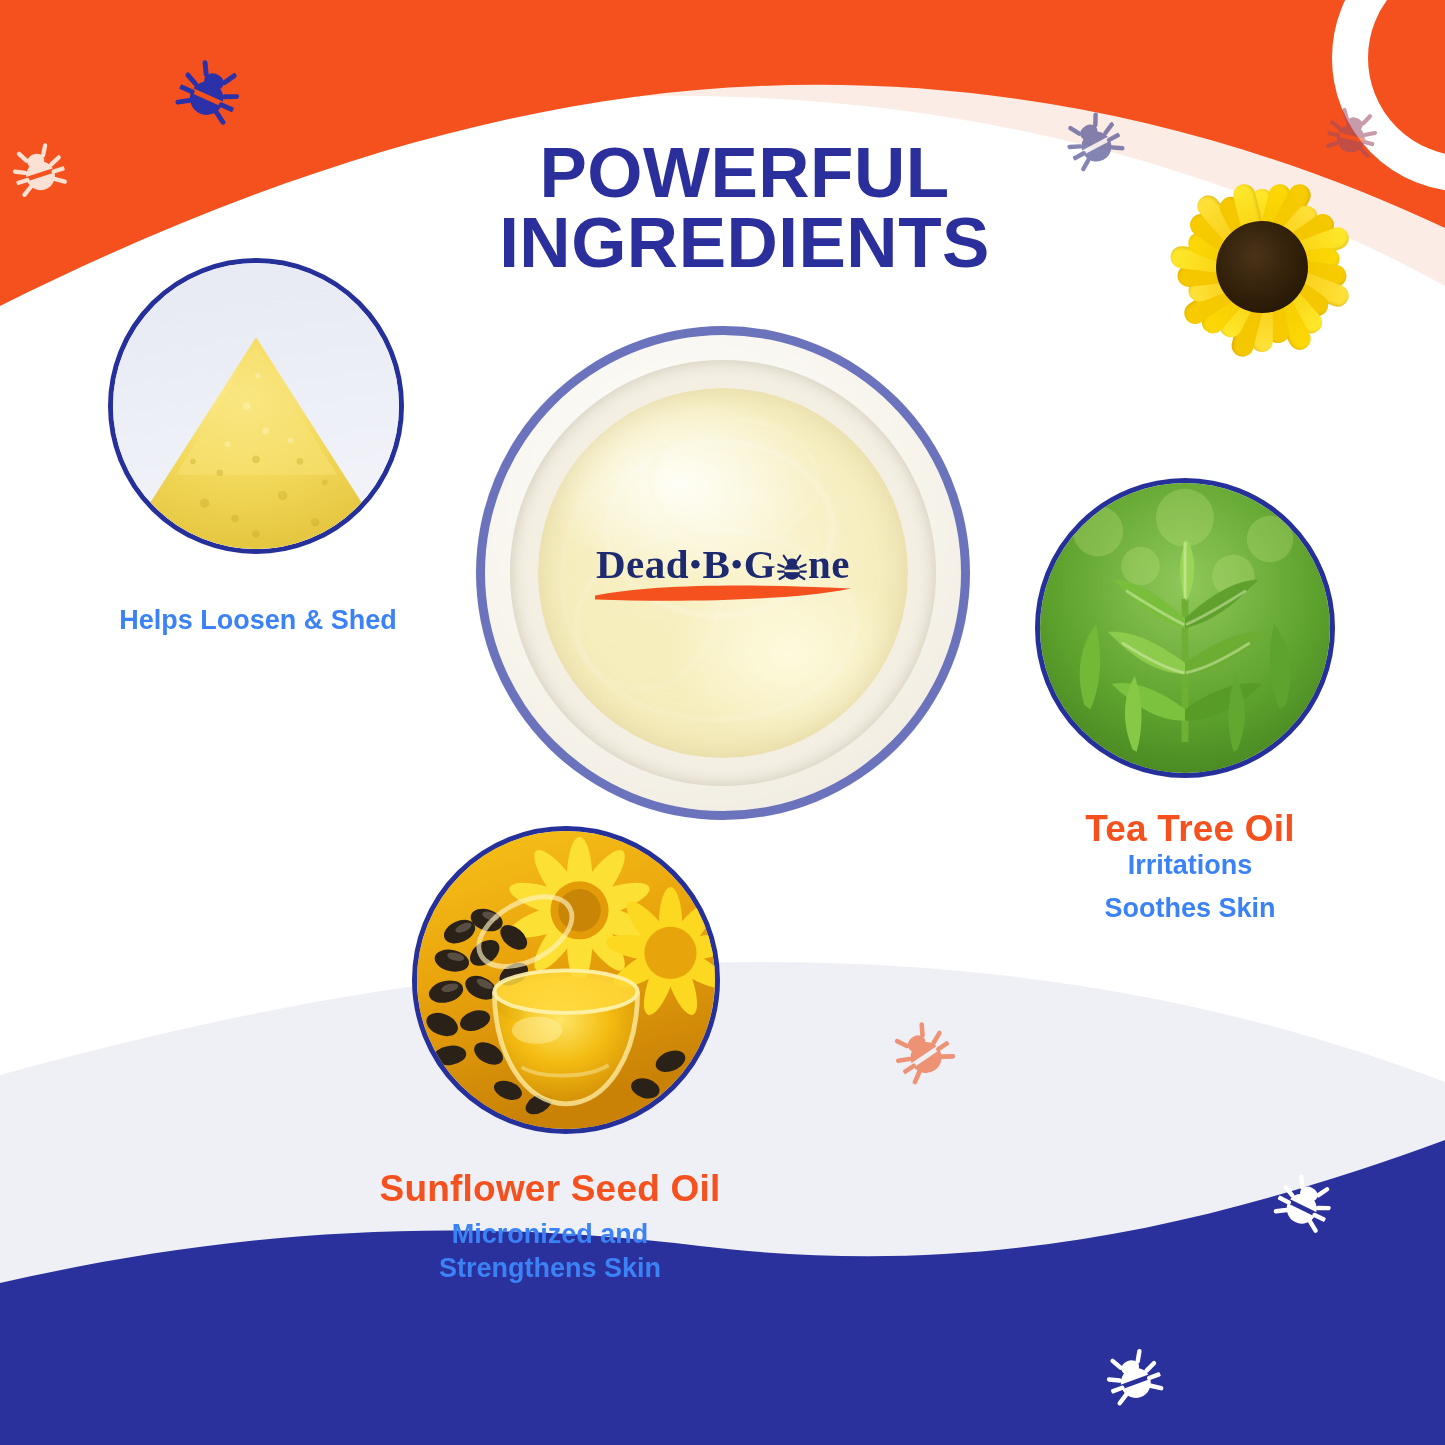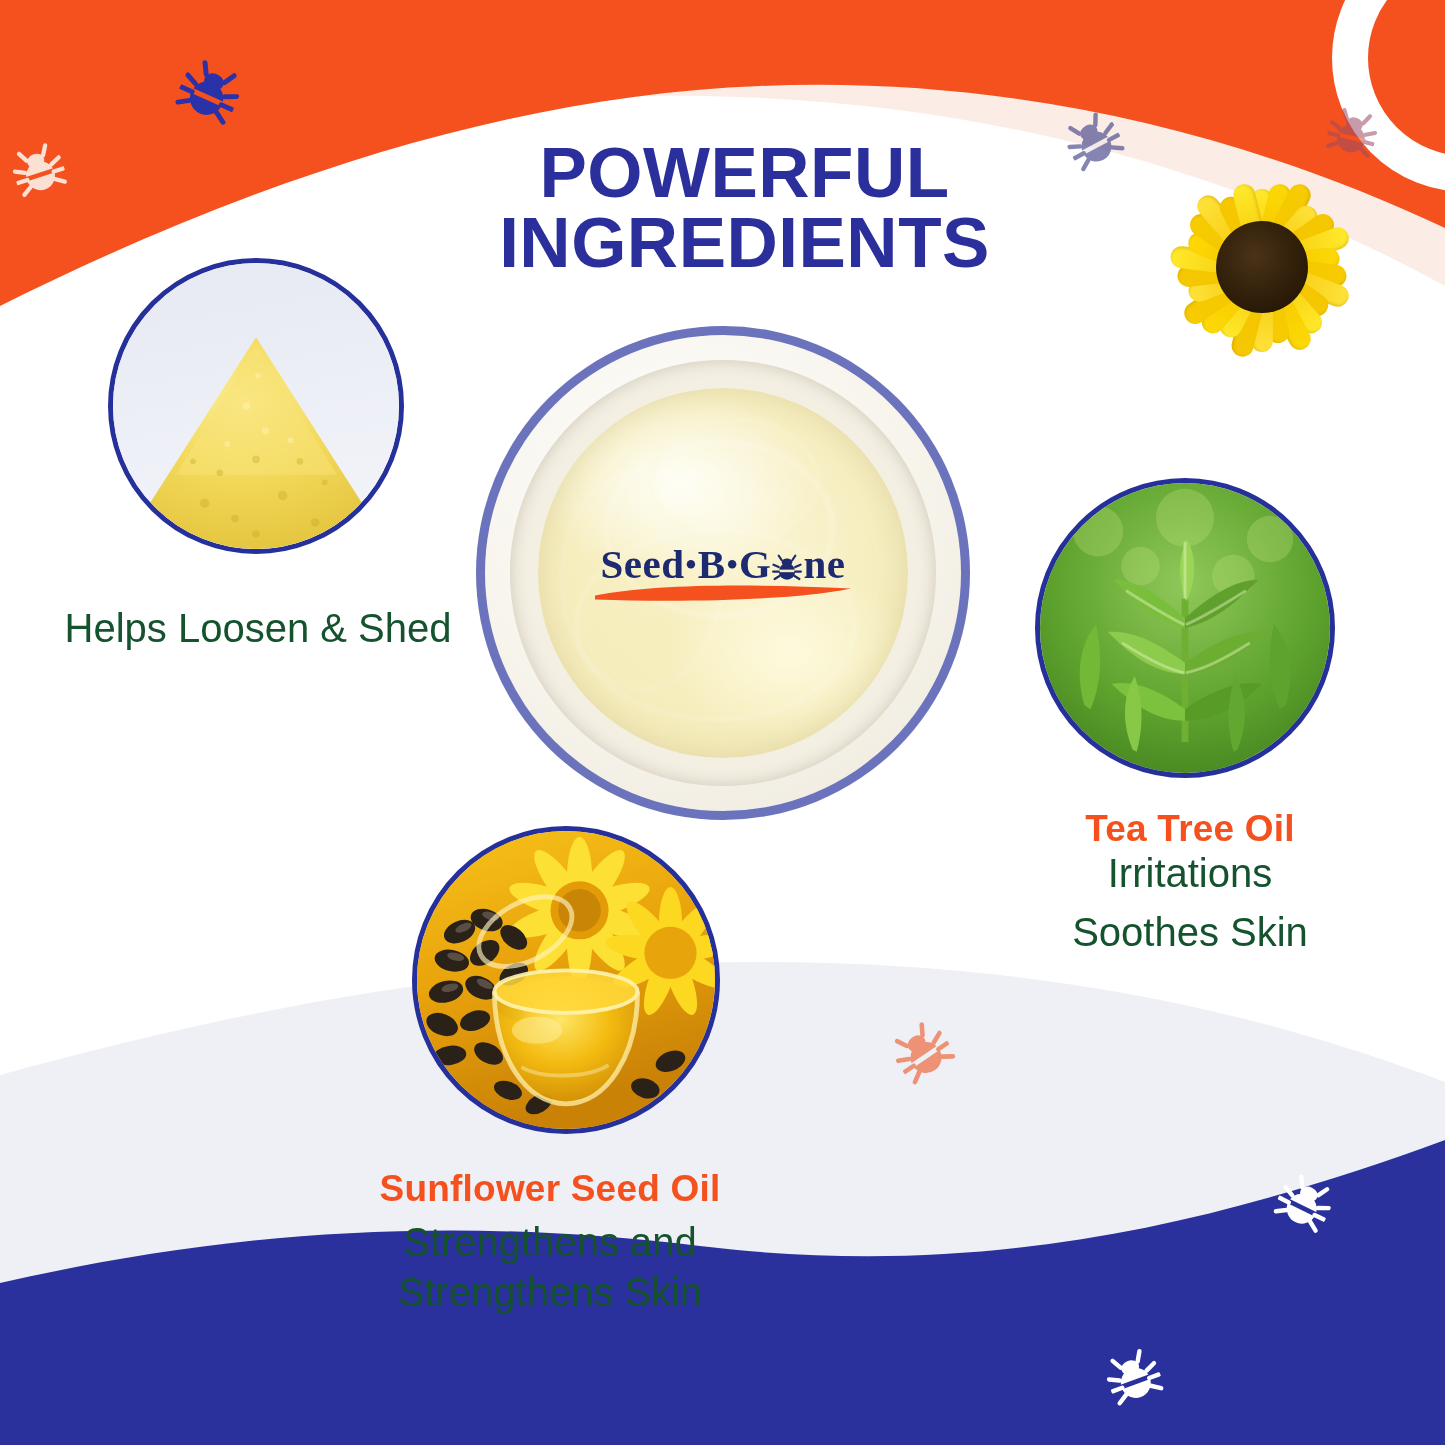--- a/index.html
+++ b/index.html
@@ -40,22 +40,22 @@
   .ing-label { position:absolute; text-align:center; z-index:35; }
   .ing-name {
     display:block;
     font-size:37px; font-weight:bold;
     color:#F4511E; line-height:1.12;
     letter-spacing:0.2px;
     white-space:nowrap;
   }
   .ing-desc {
     display:block;
-    font-size:40px; font-weight:400;
-    color:#14532d; line-height:1.23;
+    font-size:27px; font-weight:700;
+    color:#3b82f6; line-height:1.23;
     margin-top:9px;
   }
 
   
   #jar-wrap {
     position:absolute; left:476px; top:326px;
     width:494px; height:494px; z-index:32;
   }
   #jar-outer {
     position:absolute; inset:0; border-radius:50%;
@@ -358,38 +358,38 @@
         <path d="M80,166 C80,232 112,282 154,282 C196,282 228,232 228,166" fill="none" stroke="#FFF0A8" stroke-width="5" opacity="0.75"></path>
         <ellipse cx="124" cy="206" rx="26" ry="14" fill="#FFF4AC" opacity="0.45"></ellipse>
         <path d="M108,244 C128,256 176,256 198,242" stroke="#FFF6C8" stroke-width="4" fill="none" opacity="0.4"></path>
       </g>
 
       <ellipse cx="112" cy="104" rx="52" ry="30" fill="none" stroke="#FFF2C0" stroke-width="5" opacity="0.65" transform="rotate(-28 112 104)"></ellipse>
     </svg>
   </div>
   <div class="ing-label" style="left:310px; top:1168px; width:480px;">
     <span class="ing-name">Sunflower Seed Oil</span>
-    <span class="ing-desc">Strengthens and</span>
+    <span class="ing-desc">Micronized and</span>
     <span class="ing-desc" style="margin-top:0;">Strengthens Skin</span>
   </div>
 
   <div id="jar-wrap">
     <div id="jar-outer"></div>
     <div id="jar-rim"></div>
     <div id="jar-rim2"></div>
     <div id="jar-cream">
       <div class="swirl" style="left:18%; top:14%; width:62%; height:48%;"></div>
       <div class="swirl" style="left:10%; top:38%; width:76%; height:52%; border-color:rgba(255,255,255,.28);"></div>
       <div class="swirl" style="left:30%; top:8%; width:46%; height:34%; border-color:rgba(252,247,214,.55);"></div>
       <div class="swirl" style="left:6%; top:22%; width:44%; height:60%; border-color:rgba(255,255,255,.22);"></div>
     </div>
 
     <div id="jar-logo">
       <div id="logo-text">
-        <span>Seed</span>
+        <span>Dead</span>
         <span style="font-size:31px;">•</span>
         <span>B</span>
         <span style="font-size:31px;">•</span>
         <span>G</span>
         <span class="logo-bug">
           <svg viewBox="0 0 40 40" width="30" height="30">
             <g fill="#1E2A70">
               <path d="M13,9 L9,3 M27,9 L31,3" stroke="#1E2A70" stroke-width="3" stroke-linecap="round"></path>
               <ellipse cx="20" cy="12" rx="7" ry="5.5"></ellipse>
               <ellipse cx="20" cy="24" rx="11" ry="11"></ellipse>

